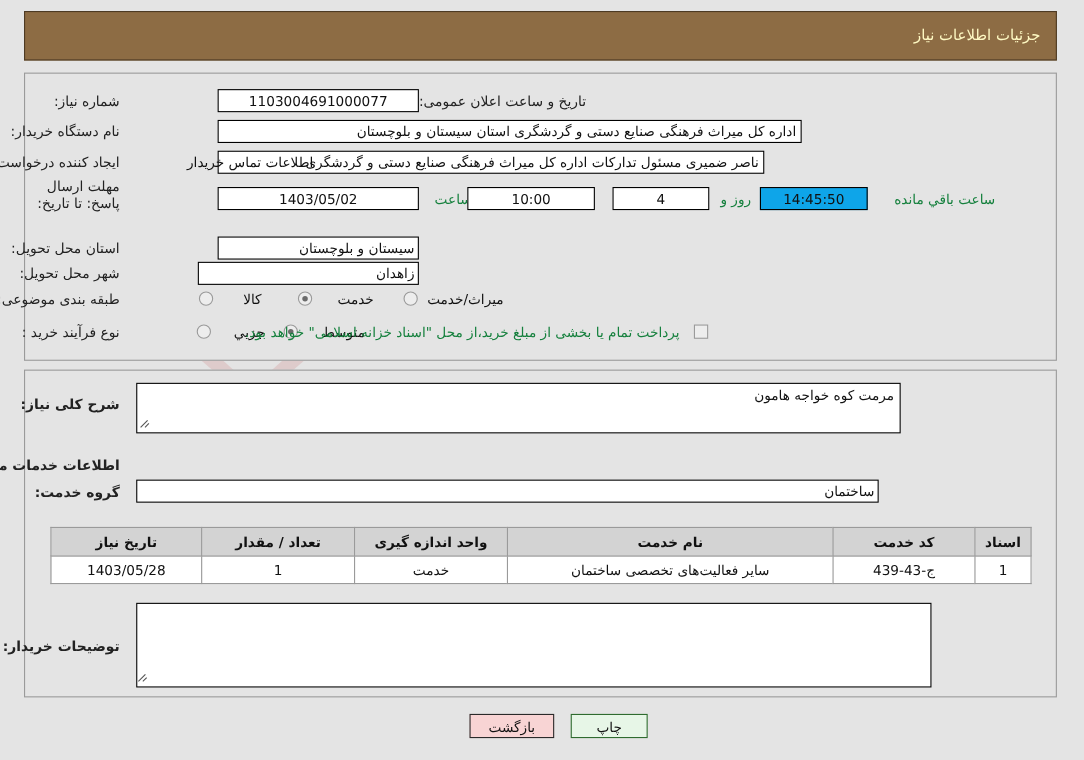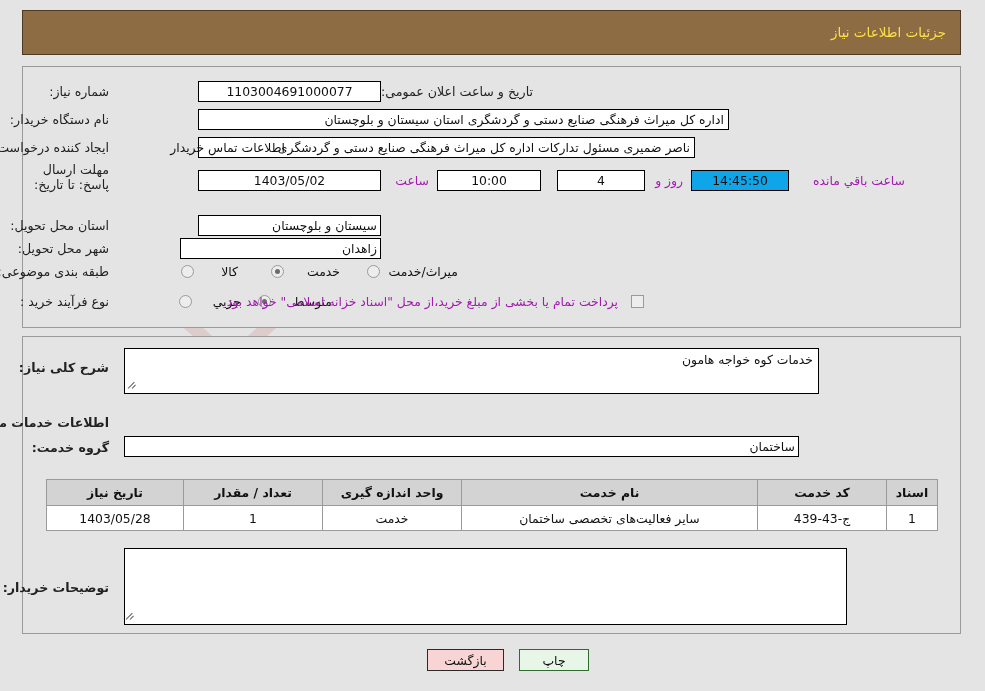--- a/index.html
+++ b/index.html
@@ -74,21 +74,21 @@
     height: 45px;
     background: #8d6c44;
     border: 1px solid #4d3a23;
     box-sizing: border-box;
     z-index: 10;
   }
   .titlebar-text {
     position: absolute;
     right: 14px;
     top: 13px;
-    color: #fde047;
+    color: #fef9c3;
     font-size: 13.5px;
   }
 
   
   .panel {
     position: absolute;
     background: #e4e4e4;
     border: 1px solid #9a9a9a;
     box-sizing: border-box;
     z-index: 8;
@@ -117,21 +117,21 @@
     overflow: hidden;
     white-space: nowrap;
     padding: 0 3px;
   }
   .box.c { text-align: center; }
   .box.r { text-align: right; }
   .box.cream { background: #0ea5e9; }
   .plain {
     position: absolute;
     font-size: 12.4px;
-    color: #a21caf;
+    color: #15803d;
     white-space: nowrap;
   }
   .link {
     color: #1414c8;
   }
   .overflow-txt {
     position: absolute;
     font-size: 12.4px;
     color: #111;
     white-space: nowrap;
@@ -283,21 +283,21 @@
   <div class="lbl" style="right:876px; top:112px; z-index:9;">نام دستگاه خریدار:</div>
   <div class="box r" style="right:256px; top:109px; width:531px; z-index:9; padding-right:4px;">اداره کل میراث فرهنگی  صنایع دستی و گردشگری استان سیستان و بلوچستان</div>
 
   <div class="lbl" style="right:876px; top:140px; z-index:9;">ایجاد کننده درخواست:</div>
   <div class="box r" style="right:290px; top:137px; width:497px; z-index:9; padding-right:4px;">ناصر ضمیری مسئول تدارکات اداره کل میراث فرهنگی  صنایع دستی و گردشگری</div>
   <a class="overflow-txt link" href="#" style="right:700px; top:140px; left:auto; margin-right:0; z-index:11; text-decoration:none;" id="contact-link">اطلاعات تماس خریدار</a>
 
   <div class="lbl" style="right:876px; top:162px; line-height:15px; text-align:right; width:96px; z-index:9; white-space:normal;">مهلت ارسال پاسخ: تا تاریخ:</div>
   <div class="box c" style="right:604px; top:170px; width:183px; z-index:9;">1403/05/02</div>
   <div class="plain" style="right:556px; top:173px; z-index:9;">ساعت</div>
-  <div class="box c" style="right:444px; top:170px; width:104px; z-index:9;">10:00</div>
+  <div class="box c" style="right:444px; top:170px; width:116px; z-index:9;">10:00</div>
   <div class="box c" style="right:340px; top:170px; width:88px; z-index:9;">4</div>
   <div class="plain" style="right:302px; top:173px; z-index:9;">روز و</div>
   <div class="box c cream" style="right:196px; top:170px; width:98px; z-index:9;">14:45:50</div>
   <div class="plain" style="right:80px; top:173px; z-index:9;">ساعت باقي مانده</div>
 
   <div class="lbl" style="right:876px; top:218px; z-index:9;">استان محل تحویل:</div>
   <div class="box r" style="right:604px; top:215px; width:183px; z-index:9;">سیستان و بلوچستان</div>
 
   <div class="lbl" style="right:876px; top:241px; z-index:9;">شهر محل تحویل:</div>
   <div class="box r" style="right:604px; top:238px; width:201px; z-index:9;">زاهدان</div>
@@ -315,21 +315,21 @@
   <div class="radio-lbl" style="right:744px; top:294px; z-index:9;">جزیي</div>
   <div class="radio sel" style="right:714px; top:295px; z-index:9;"></div>
   <div class="radio-lbl" style="right:653px; top:294px; z-index:9;">متوسط</div>
 
   <div class="chk" style="right:341px; top:295px; z-index:9;"></div>
   <div class="plain" style="right:367px; top:294px; z-index:9;">پرداخت تمام یا بخشی از مبلغ خرید،از محل "اسناد خزانه اسلامی" خواهد بود.</div>
 
   <div class="panel" id="panel-mid"></div>
 
   <div class="lbl lbl-b" style="right:876px; top:360px; z-index:9;">شرح کلی نیاز:</div>
-  <div class="ta" style="right:166px; top:348px; width:695px; height:46px; z-index:9;">خدمات کوه خواجه هامون</div>
+  <div class="ta" style="right:166px; top:348px; width:695px; height:46px; z-index:9;">مرمت کوه خواجه هامون</div>
   <div class="ta-grip" style="right:846px; top:379px; z-index:10;">
     <i style="width:9px; left:0px; top:9px;"></i>
     <i style="width:5px; left:4px; top:9px;"></i>
   </div>
 
   <div class="lbl lbl-b" style="right:876px; top:415px; z-index:9;">اطلاعات خدمات مورد نیاز</div>
 
   <div class="lbl lbl-b" style="right:876px; top:440px; z-index:9;">گروه خدمت:</div>
   <div class="box r" style="right:186px; top:436px; width:675px; z-index:9;">ساختمان</div>
 

